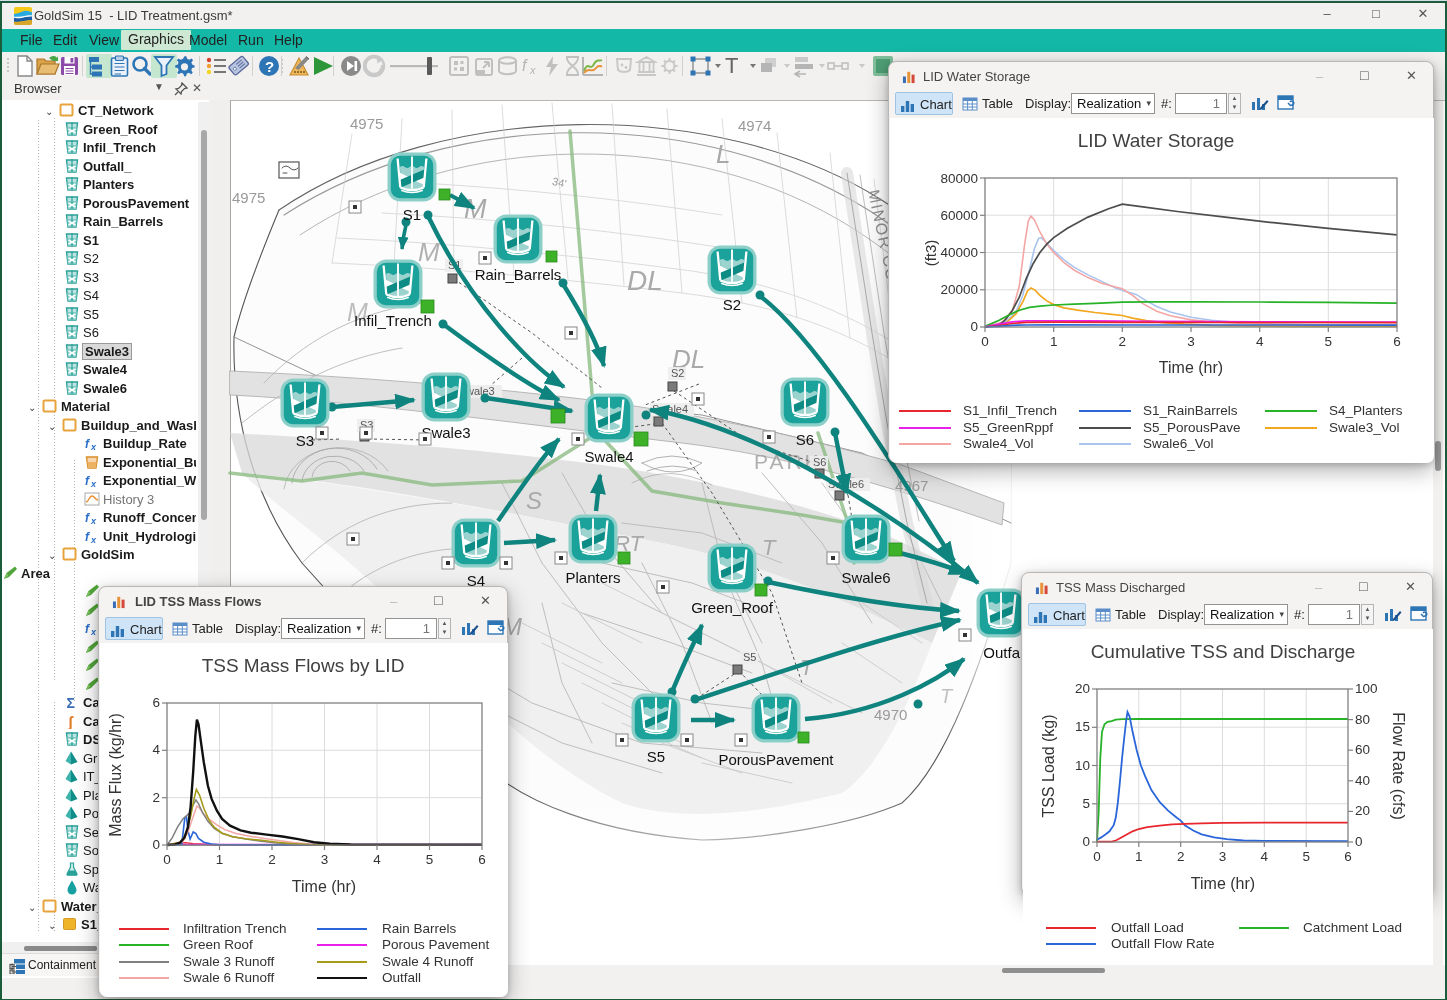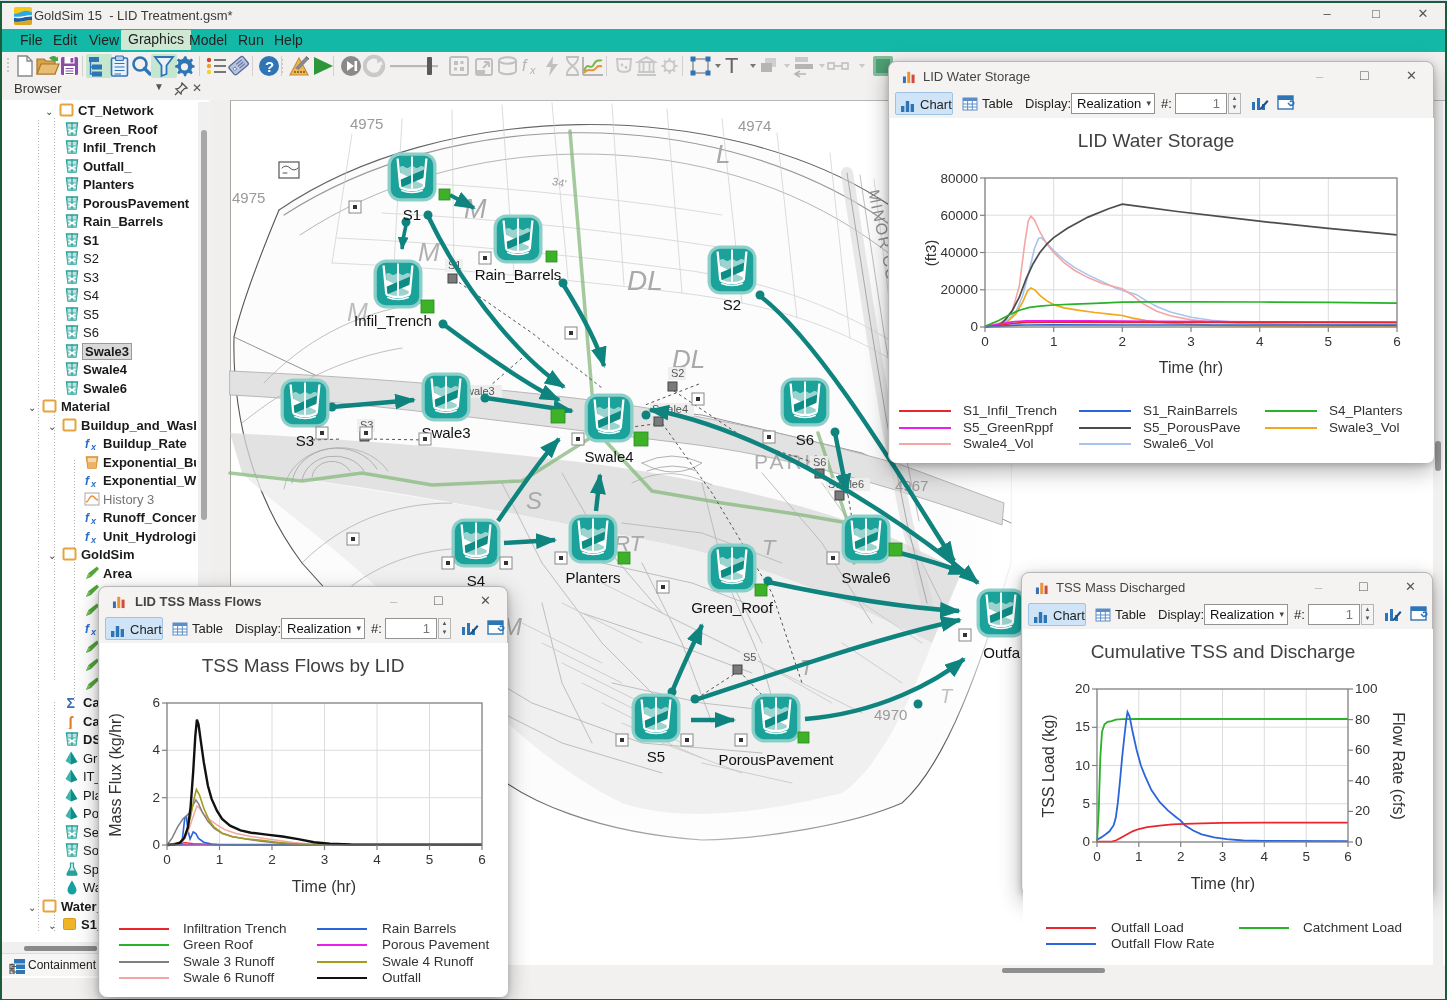--- a/index.html
+++ b/index.html
@@ -412,21 +412,21 @@
             </svg><span style="color:#757575;">History 3</span></div>
 <div class="trow" style="padding-left:82px"><svg class="ti">
               <use href="#i-fx"></use>
             </svg><b>Runoff_Concentra</b></div>
 <div class="trow" style="padding-left:82px"><svg class="ti">
               <use href="#i-fx"></use>
             </svg><b>Unit_Hydrologic_</b></div>
 <div class="trow" style="padding-left:46px"><span class="chev">⌄</span><svg class="ti">
               <use href="#i-cont"></use>
             </svg><b>GoldSim</b></div>
-<div class="trow" style="padding-left:82px"><svg class="ti">
+<div class="trow" style=""><svg class="ti">
               <use href="#i-pen"></use>
             </svg><b>Area</b></div>
 <div class="trow" style="padding-left:82px"><svg class="ti">
               <use href="#i-pen"></use>
             </svg><b>Imperviousness</b></div>
 <div class="trow" style="padding-left:82px"><svg class="ti">
               <use href="#i-pen"></use>
             </svg><b>Infiltration</b></div>
 <div class="trow" style="padding-left:82px"><svg class="ti">
               <use href="#i-fx"></use>

